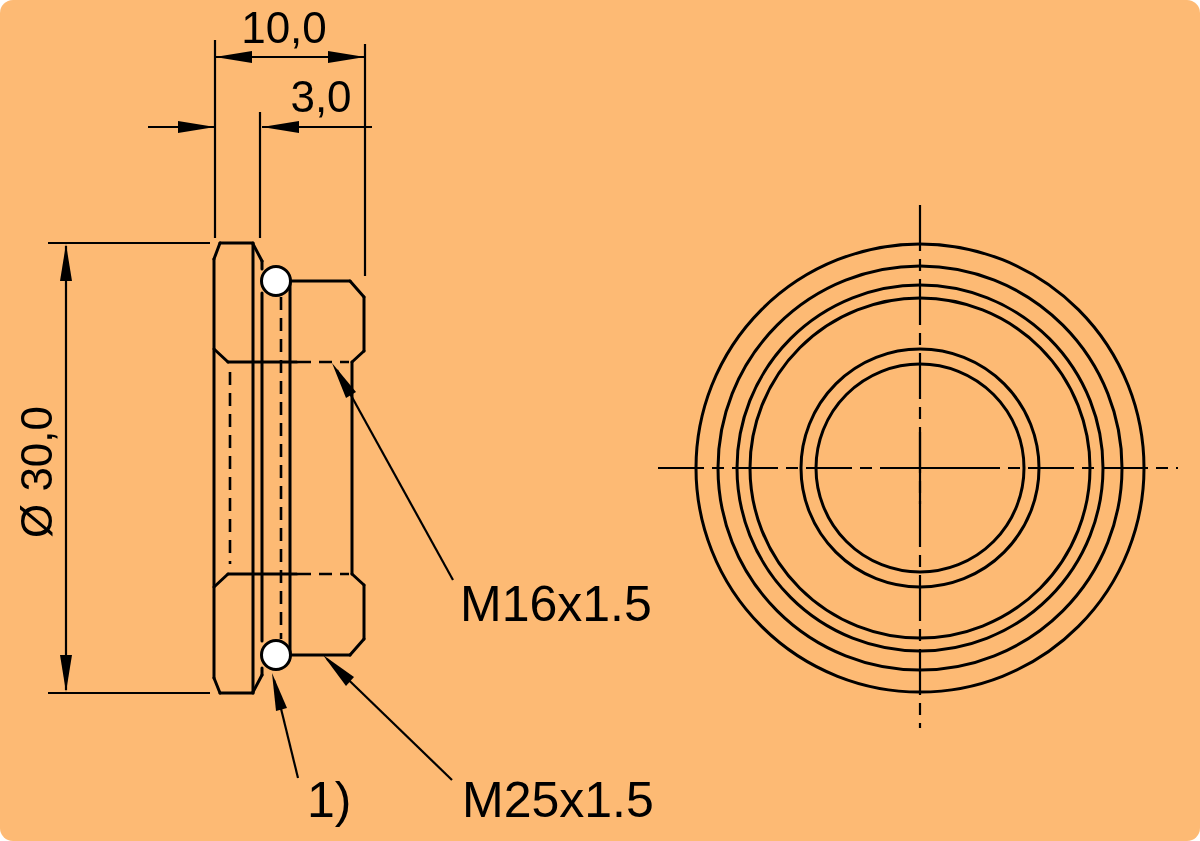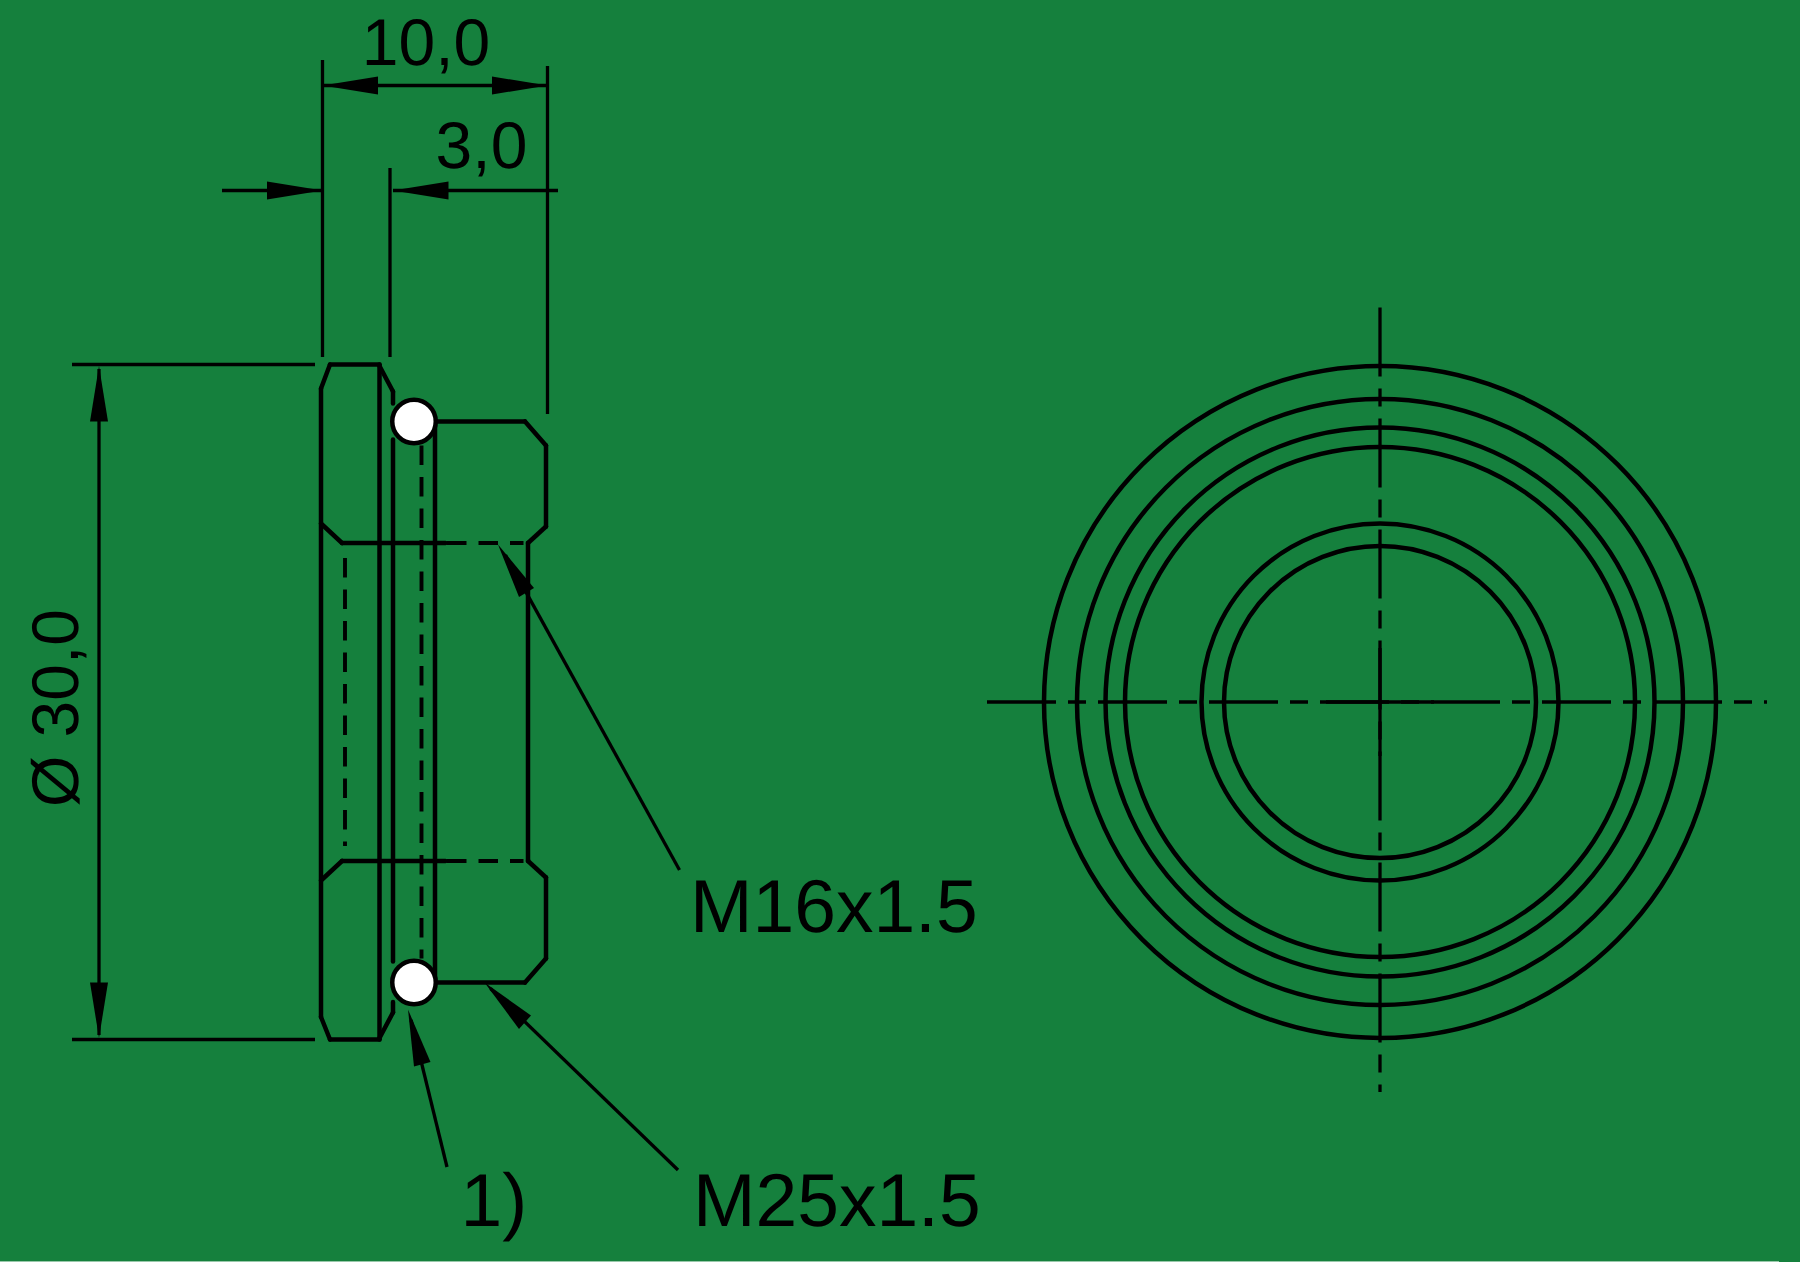--- a/index.html
+++ b/index.html
@@ -4,22 +4,23 @@
 <style>
   html, body {
     margin: 0;
     padding: 0;
     background: #ffffff;
   }
   .canvas {
     position: relative;
     width: 1200px;
     height: 841px;
-    background: #15803d;
+    background: #fdba74;
     font-family: "Liberation Sans", "DejaVu Sans", sans-serif;
+    border-radius: 13px;
   }
   svg { display: block; }
   .outline  { stroke: #000; stroke-width: 3;   fill: none; stroke-linecap: round; }
   .outline-f{ stroke: #000; stroke-width: 3;   fill: #fff; }
   .hidden-l { stroke: #000; stroke-width: 2.6; fill: none; stroke-dasharray: 13 8; }
   .dim      { stroke: #000; stroke-width: 2.2; fill: none; }
   .center-l { stroke: #000; stroke-width: 2.2; fill: none; stroke-dasharray: 46 8 12 8; }
   .arrow    { fill: #000; stroke: none; }
   .dim-text   { font-size: 44px; fill: #000; }
   .label-text { font-size: 50px; fill: #000; }

